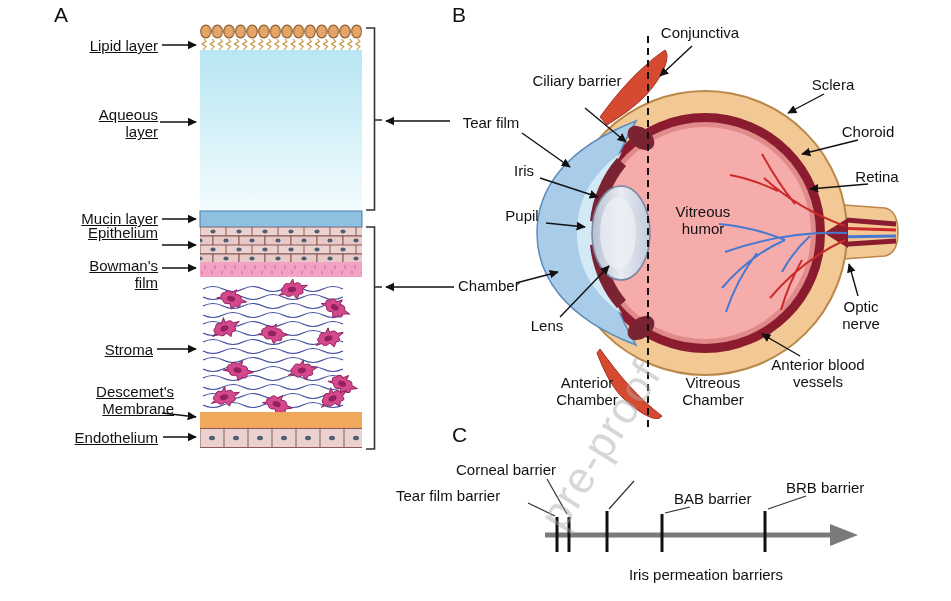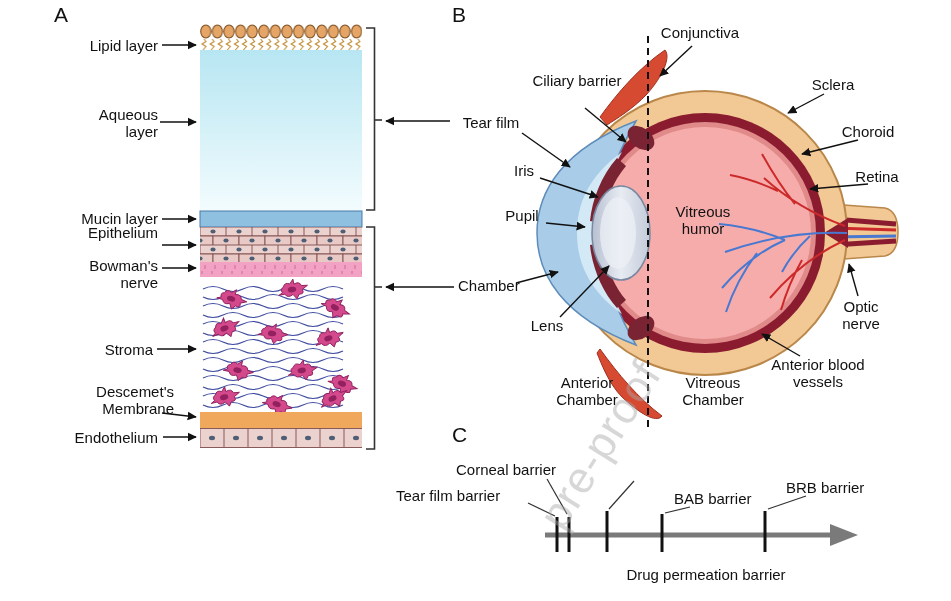--- a/index.html
+++ b/index.html
@@ -6,21 +6,21 @@
   html,body { background:#ffffff; }
   body {
     width:951px; height:601px; position:relative; overflow:hidden;
     font-family:"Liberation Sans", sans-serif; color:#111;
   }
   .stage { position:absolute; left:0; top:0; width:951px; height:601px; }
   svg.art { position:absolute; left:0; top:0; }
   .lbl {
     position:absolute; font-size:15px; line-height:1.14; color:#111;
   }
-  .lbl.r { text-align:right; }
+  .lbl.r { text-align:right;text-decoration:underline; }
   .lbl.c { text-align:center; }
   .panel-letter {
     position:absolute; font-size:21px; color:#111;
   }
   .watermark {
     position:absolute; left:445px; top:420px; width:310px;
     text-align:center; font-size:44px; letter-spacing:1px;
     color:#a8a8a8; opacity:.45; transform:rotate(-58deg);
     white-space:nowrap; pointer-events:none;
   }
@@ -215,21 +215,21 @@
   </svg>
 
   <div class="panel-letter" style="left:54px;top:3px">A</div>
   <div class="panel-letter" style="left:452px;top:3px">B</div>
   <div class="panel-letter" style="left:452px;top:423px">C</div>
 
   <div class="lbl r" style="left:58px;top:37px;width:100px">Lipid layer</div>
   <div class="lbl r" style="left:88px;top:106px;width:70px">Aqueous layer</div>
   <div class="lbl r" style="left:58px;top:210px;width:100px">Mucin layer</div>
   <div class="lbl r" style="left:58px;top:224px;width:100px">Epithelium</div>
-  <div class="lbl r" style="left:83px;top:257px;width:75px">Bowman's nerve</div>
+  <div class="lbl r" style="left:83px;top:257px;width:75px">Bowman's film</div>
   <div class="lbl r" style="left:58px;top:341px;width:95px">Stroma</div>
   <div class="lbl r" style="left:86px;top:383px;width:88px">Descemet's Membrane</div>
   <div class="lbl r" style="left:58px;top:429px;width:100px">Endothelium</div>
 
   <div class="lbl c" style="left:652px;top:24px;width:96px">Conjunctiva</div>
   <div class="lbl c" style="left:532px;top:72px;width:90px">Ciliary barrier</div>
   <div class="lbl c" style="left:804px;top:76px;width:58px">Sclera</div>
   <div class="lbl c" style="left:836px;top:123px;width:64px">Choroid</div>
   <div class="lbl c" style="left:848px;top:168px;width:58px">Retina</div>
   <div class="lbl c" style="left:458px;top:114px;width:66px">Tear film</div>
@@ -240,17 +240,17 @@
   <div class="lbl c" style="left:526px;top:317px;width:42px">Lens</div>
   <div class="lbl c" style="left:834px;top:298px;width:54px">Optic nerve</div>
   <div class="lbl c" style="left:546px;top:374px;width:82px">Anterior Chamber</div>
   <div class="lbl c" style="left:672px;top:374px;width:82px">Vitreous Chamber</div>
   <div class="lbl c" style="left:762px;top:356px;width:112px">Anterior blood vessels</div>
 
   <div class="lbl" style="left:456px;top:461px;width:118px">Corneal barrier</div>
   <div class="lbl" style="left:396px;top:487px;width:132px">Tear film barrier</div>
   <div class="lbl" style="left:674px;top:490px;width:92px">BAB barrier</div>
   <div class="lbl" style="left:786px;top:479px;width:92px">BRB barrier</div>
-  <div class="lbl c" style="left:606px;top:566px;width:200px">Drug permeation barrier</div>
+  <div class="lbl c" style="left:606px;top:566px;width:200px">Iris permeation barriers</div>
 
   <div class="watermark">pre-proof</div>
 
 </div>
 
 </body></html>

